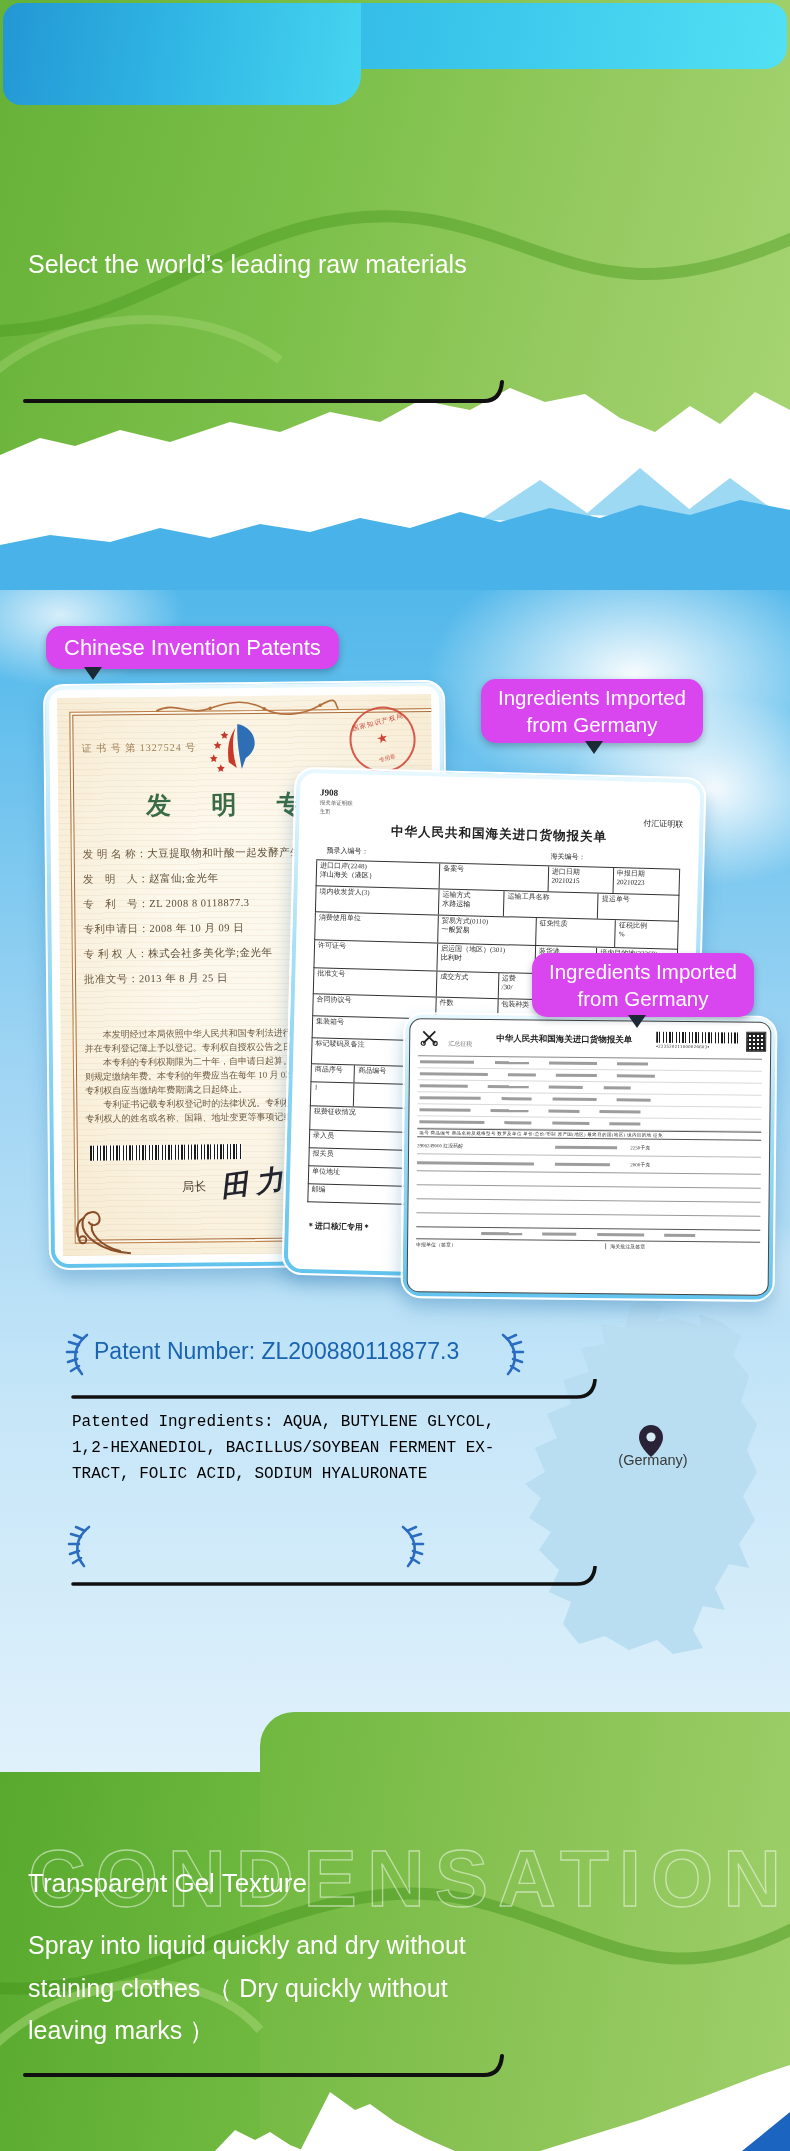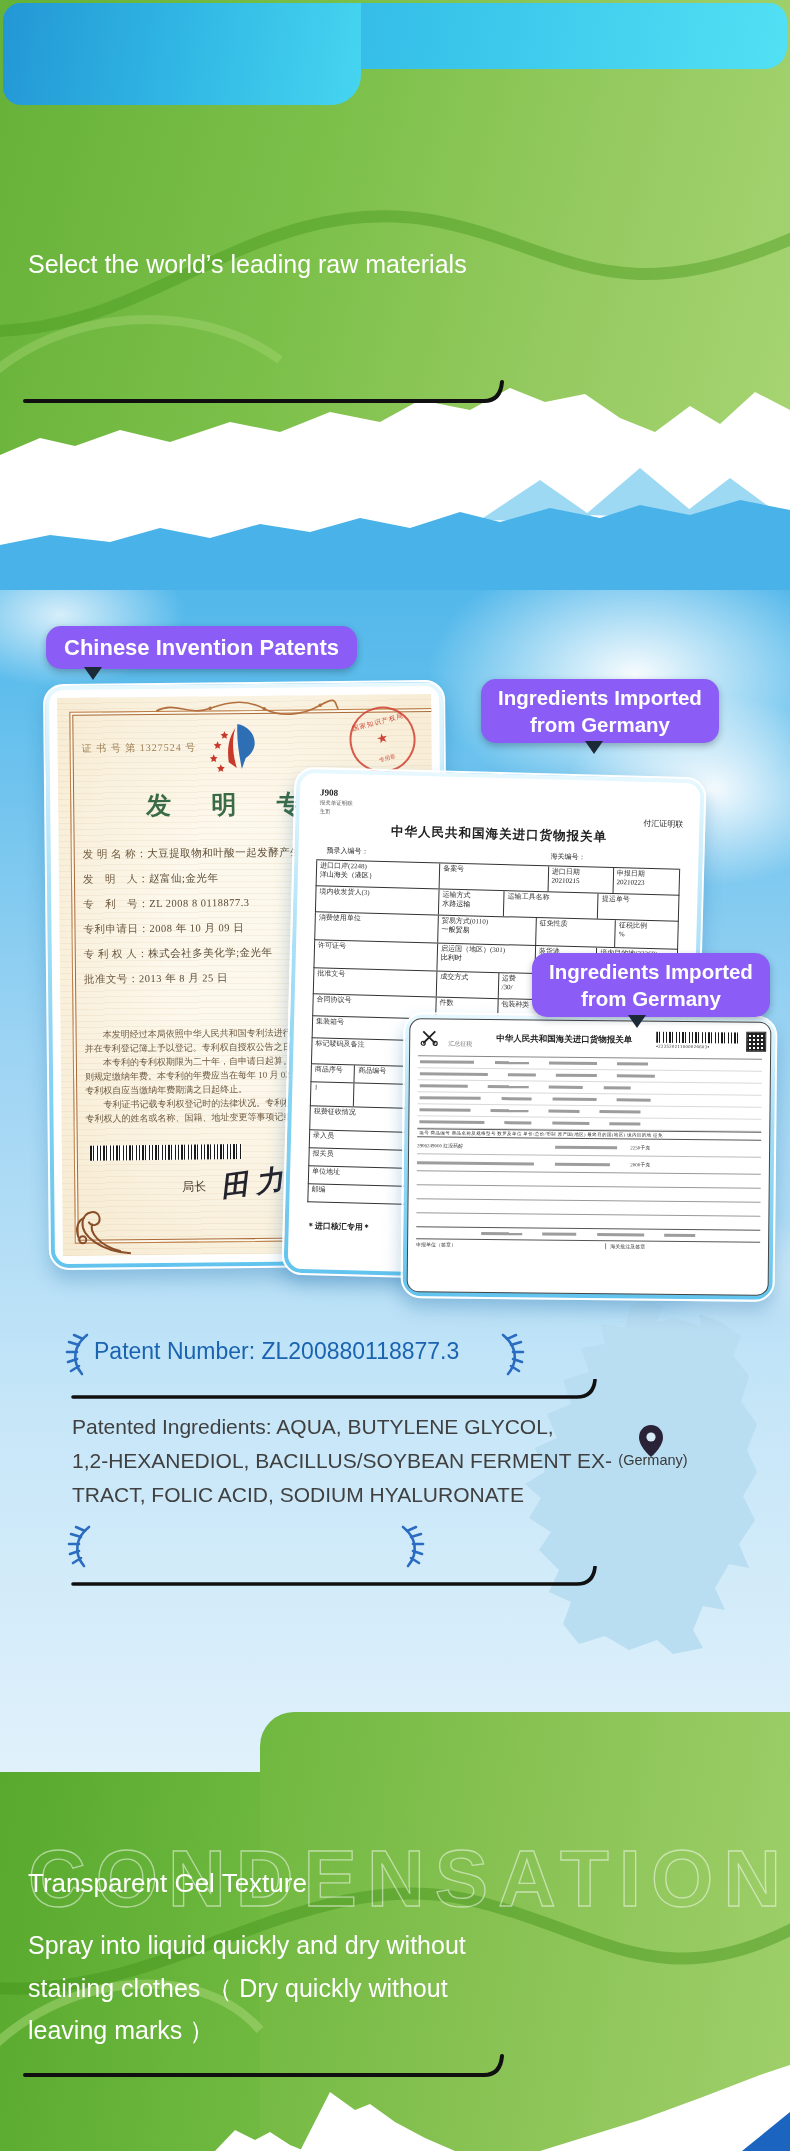--- a/index.html
+++ b/index.html
@@ -14,21 +14,21 @@
   .hd{color:#fff;white-space:pre-line;z-index:5;line-height:1.7;}
   .bottom-green-l{left:0;top:1772px;width:790px;height:379px;background:linear-gradient(100deg,#58a92e 0%,#76bd45 45%,#94ca61 80%,#a5d471 100%);z-index:3;}
   .bottom-green-r{left:260px;top:1712px;width:530px;height:439px;background:linear-gradient(100deg,#6fb83f 0%,#8ac355 50%,#9fd06a 100%);border-radius:34px 0 0 0;z-index:3;}
   .bz{z-index:4;}
 
   
   .sky{left:0;top:468px;width:790px;height:1306px;background:linear-gradient(180deg,#45b0e8 0%,#5dbdec 16%,#9ed4f3 45%,#c6e6f8 72%,#e0f1fb 100%);z-index:0;}
   .cloud{border-radius:50%;background:radial-gradient(ellipse at center,rgba(255,255,255,.95) 0%,rgba(255,255,255,0) 68%);z-index:1;}
 
   
-  .bubble{background:#8b5cf6;color:#fff;border-radius:15px;text-align:center;z-index:10;box-shadow:0 3px 7px rgba(10,30,50,.3);white-space:pre-line;font-weight:bold;}
+  .bubble{background:#d946ef;color:#fff;border-radius:15px;text-align:center;z-index:10;box-shadow:0 3px 7px rgba(10,30,50,.3);white-space:pre-line;}
   .bubble:after{content:'';position:absolute;bottom:-11px;border-left:9px solid transparent;border-right:9px solid transparent;border-top:13px solid #1c2a38;}
   .b1{padding:3px 18px;font-size:22px;line-height:37px;}
   .b1:after{left:38px;}
   .b2{padding:5px 17px;font-size:20.5px;line-height:27px;}
   .b2:after{left:104px;}
   .b3:after{left:96px;}
 
   
   .card{background:linear-gradient(180deg,#e7f8ff 0%,#a8e0f7 35%,#62c4ee 100%);border:2px solid #fff;border-radius:20px;padding:4px;box-shadow:0 10px 18px rgba(30,110,170,.30);}
   .card-in{background:#fff;border-radius:14px;width:100%;height:100%;box-sizing:border-box;overflow:hidden;position:relative;}
@@ -59,21 +59,21 @@
 
   
   .form2{font-family:"Liberation Serif",serif;color:#222;}
   .fzr{display:flex;gap:6%;align-items:center;height:11px;border-bottom:1px solid #d9d9d9;padding:0 2px;}
   .fzb{display:inline-block;height:3px;background:#8c8c8c;opacity:.85;}
   .f2er{height:13px;border-top:1px solid #999;}
   .tiny{font-size:5px;color:#333;white-space:nowrap;overflow:hidden;}
 
   
   .midhead{color:#1a63b0;font-size:23px;white-space:nowrap;z-index:6;}
-  .midbody{color:#404040;font-size:21px;line-height:1.62;white-space:pre-line;z-index:6;}
+  .midbody{color:#000000;font-size:16px;line-height:1.62;white-space:pre-line;z-index:6;font-family:Liberation Mono, monospace;}
   .svgline{z-index:6;}
   .laurel{z-index:6;}
   .mapcap{color:#3a3a3a;font-size:14.5px;text-align:center;z-index:5;}
 </style>
 </head>
 <body>
 
 <div class="page">
 
   <div class="abs sky"></div>

